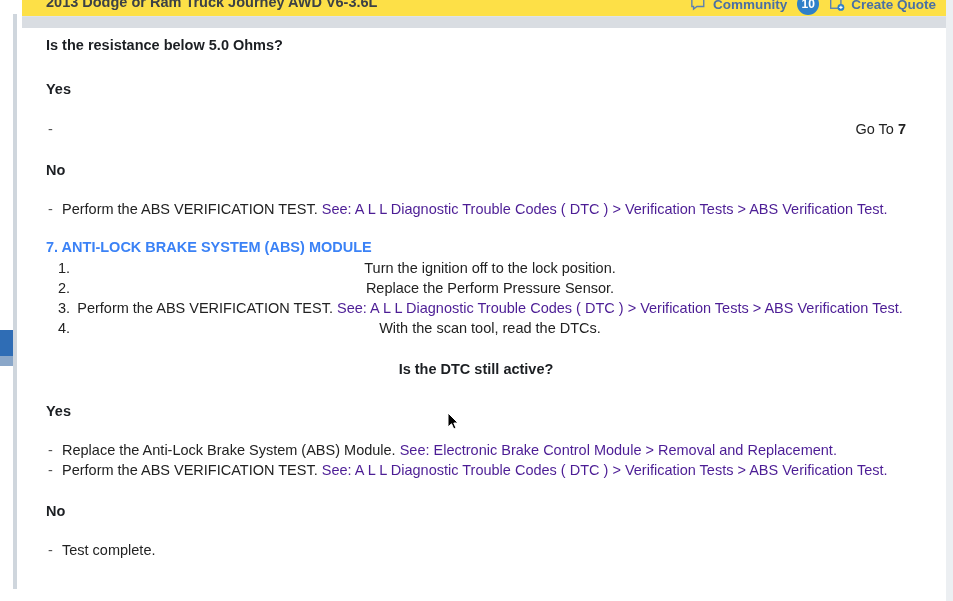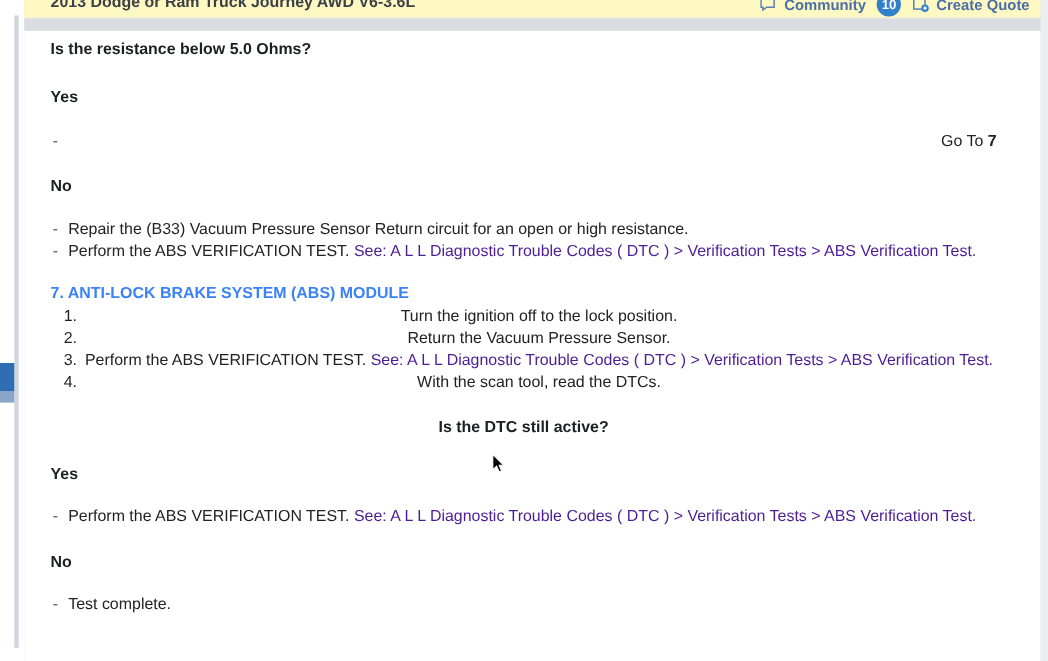--- a/index.html
+++ b/index.html
@@ -23,21 +23,21 @@
     height: 601px;
     background: #d9dde2;
   }
   
   .header-bar {
     position: absolute;
     left: 22px;
     top: 0;
     width: 924px;
     height: 16px;
-    background: #fef9c3;
+    background: #fde047;
     border-bottom: 1px solid #dfe3e8;
     overflow: hidden;
   }
   .header-title {
     position: absolute;
     left: 24px;
     top: -6px;
     font-size: 14.5px;
     font-weight: bold;
     color: #3c4146;
@@ -230,38 +230,38 @@
 
       <p class="ans" style="margin-top:28px; margin-bottom:0;">Yes</p>
 
       <ul class="bullets" style="margin-top:22px;text-align:right;">
         <li><span>Go To </span><span class="strong-inline">7</span></li>
       </ul>
 
       <p class="ans" style="margin-top:23px; margin-bottom:0;">No</p>
 
       <ul class="bullets" style="margin-top:21px;">
-        <li><span>Repair the (B33) Vacuum Pressure Sensor Return circuit for an open or high resistance.</span></li>
         <li><span>Perform the ABS VERIFICATION TEST. </span><a class="doclink" href="#">See: A L L Diagnostic Trouble Codes ( DTC ) &gt; Verification Tests &gt; ABS Verification Test.</a></li>
       </ul>
 
       <p class="section-title" style="margin-top:20px; margin-bottom:3px;">7. ANTI-LOCK BRAKE SYSTEM (ABS) MODULE</p>
 
       <ol class="steps">
         <li><span>Turn the ignition off to the lock position.</span></li>
-        <li><span>Return the Vacuum Pressure Sensor.</span></li>
+        <li><span>Replace the Perform Pressure Sensor.</span></li>
         <li><span>Perform the ABS VERIFICATION TEST. </span><a class="doclink" href="#">See: A L L Diagnostic Trouble Codes ( DTC ) &gt; Verification Tests &gt; ABS Verification Test.</a></li>
         <li><span>With the scan tool, read the DTCs.</span></li>
       </ol>
 
       <p class="q" style="margin-top:23px; margin-bottom:0;text-align:center;">Is the DTC still active?</p>
 
       <p class="ans" style="margin-top:26px; margin-bottom:0;">Yes</p>
 
       <ul class="bullets" style="margin-top:21px;">
+        <li><span>Replace the Anti-Lock Brake System (ABS) Module. </span><a class="doclink" href="#">See: Electronic Brake Control Module &gt; Removal and Replacement.</a></li>
         <li><span>Perform the ABS VERIFICATION TEST. </span><a class="doclink" href="#">See: A L L Diagnostic Trouble Codes ( DTC ) &gt; Verification Tests &gt; ABS Verification Test.</a></li>
       </ul>
 
       <p class="ans" style="margin-top:23px; margin-bottom:0;">No</p>
 
       <ul class="bullets" style="margin-top:21px;">
         <li><span>Test complete.</span></li>
       </ul>
 
     </div>

